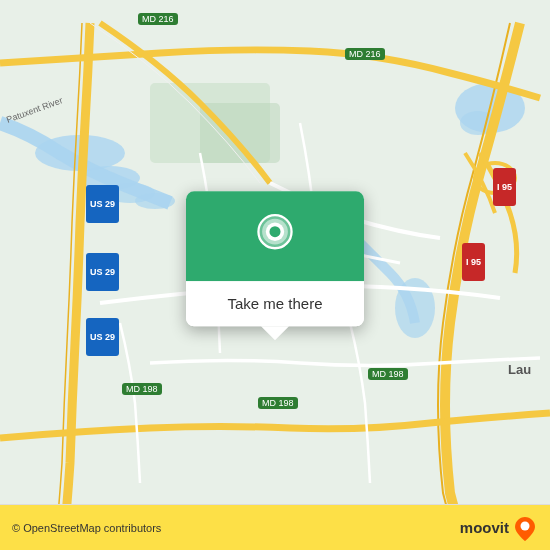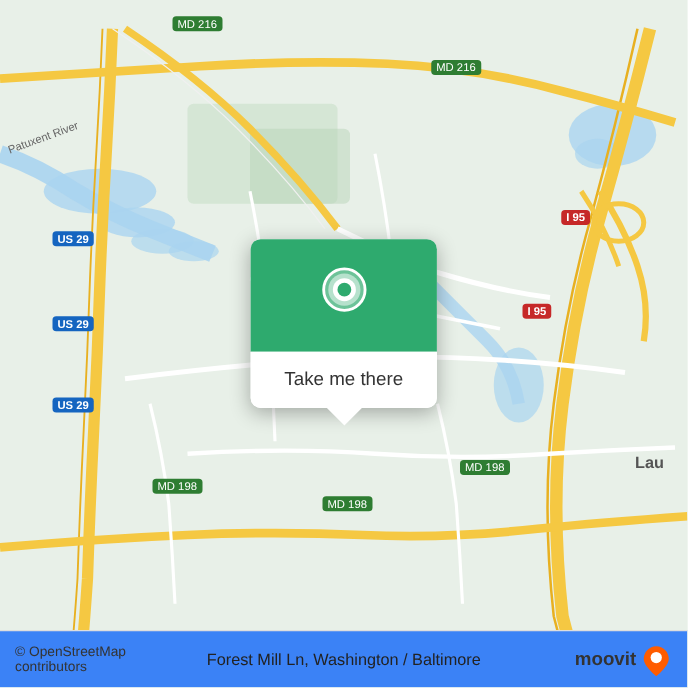--- a/index.html
+++ b/index.html
@@ -24,21 +24,21 @@
       position: absolute;
       top: 0; left: 0;
       width: 100%; height: 100%;
     }
 
     
     #bottom-bar {
       position: absolute;
       bottom: 0; left: 0; right: 0;
       height: 46px;
-      background: #3b82f6;
+      background: #fde047;
       display: flex;
       align-items: center;
       padding: 0 12px;
       border-top: 1px solid #ddd;
       z-index: 10;
     }
 
     #osm-credit {
       font-size: 11px;
       color: #555;
@@ -69,21 +69,21 @@
       font-weight: bold;
       color: #333;
     }
 
     
     #popup-card {
       position: absolute;
       top: 50%;
       left: 50%;
       transform: translate(-50%, -62%);
-      width: 149px;
+      width: 178px;
       background: white;
       border-radius: 8px;
       box-shadow: 0 4px 16px rgba(0,0,0,0.3);
       z-index: 20;
       overflow: visible;
     }
 
     #popup-green-area {
       background: #2eaa6e;
       border-radius: 8px 8px 0 0;
@@ -127,22 +127,23 @@
       border-top: 14px solid white;
     }
 
     .highway-label {
       position: absolute;
       font-size: 9px;
       font-weight: bold;
       color: white;
       background: #1565c0;
       border-radius: 3px;
-      padding: 1px 4px;
+      padding: 14px 4px;
       white-space: nowrap;
+      margin-left: 44px;
     }
 
     .green-highway-label {
       position: absolute;
       font-size: 9px;
       font-weight: normal;
       color: white;
       background: #2e7d32;
       border-radius: 3px;
       padding: 1px 4px;
@@ -227,21 +228,20 @@
         <circle cx="20" cy="20" r="18" fill="none" stroke="white" stroke-width="2.5"></circle>
       </svg>
     </div>
     <button id="popup-button">Take me there</button>
   </div>
 
   <div id="bottom-bar">
     <div id="osm-credit">
       <span>© OpenStreetMap contributors</span>
     </div>
-    <div id="location-name">Forest Mill Ln, Washington / Baltimore</div>
     <div id="moovit-logo">
       <span id="moovit-text">moovit</span>
       <div style="position:relative; width:26px; height:26px; flex-shrink:0;">
         <svg width="26" height="26" viewBox="0 0 26 26" xmlns="http://www.w3.org/2000/svg">
           <path d="M13 2 C7.5 2 3 6.5 3 12 C3 18 13 26 13 26 C13 26 23 18 23 12 C23 6.5 18.5 2 13 2Z" fill="#ff5c00"></path>
           <circle cx="13" cy="11" r="4.5" fill="white"></circle>
         </svg>
       </div>
     </div>
   </div>

